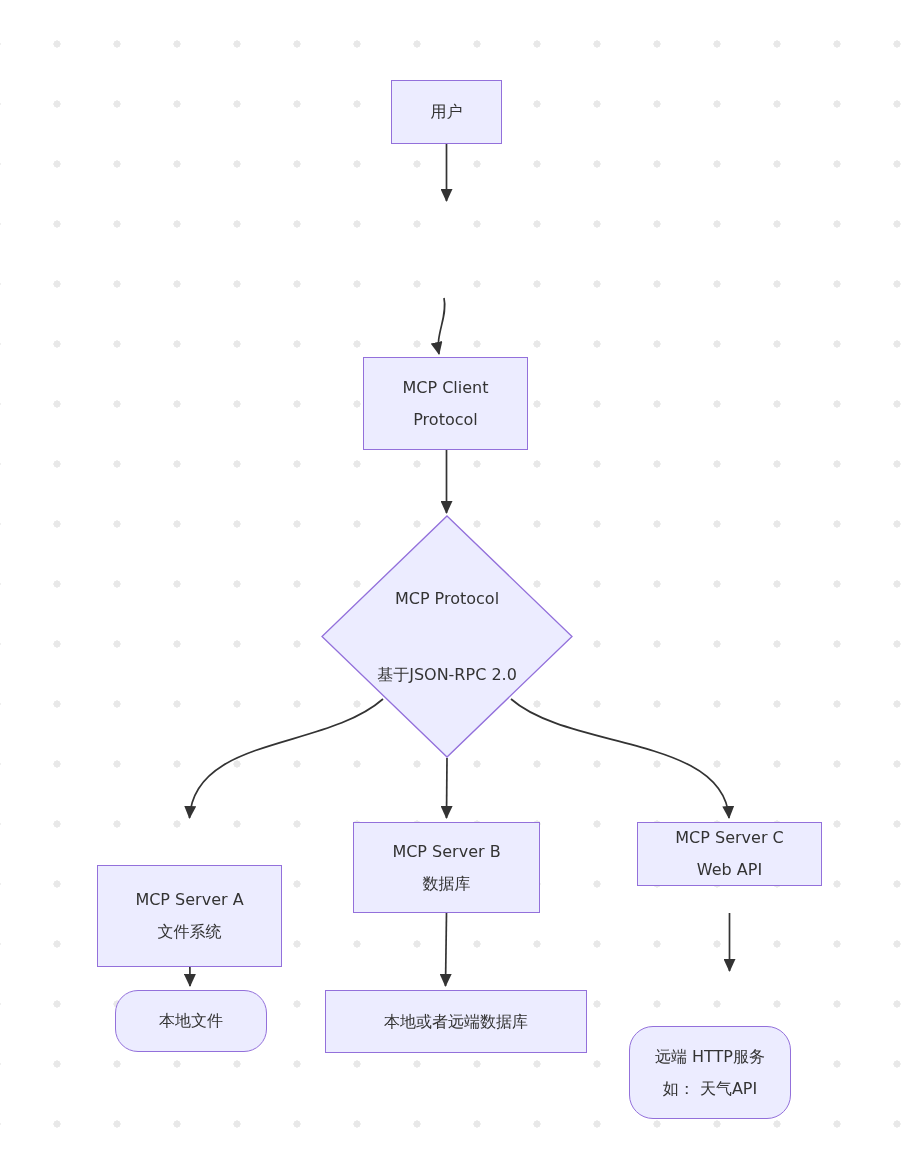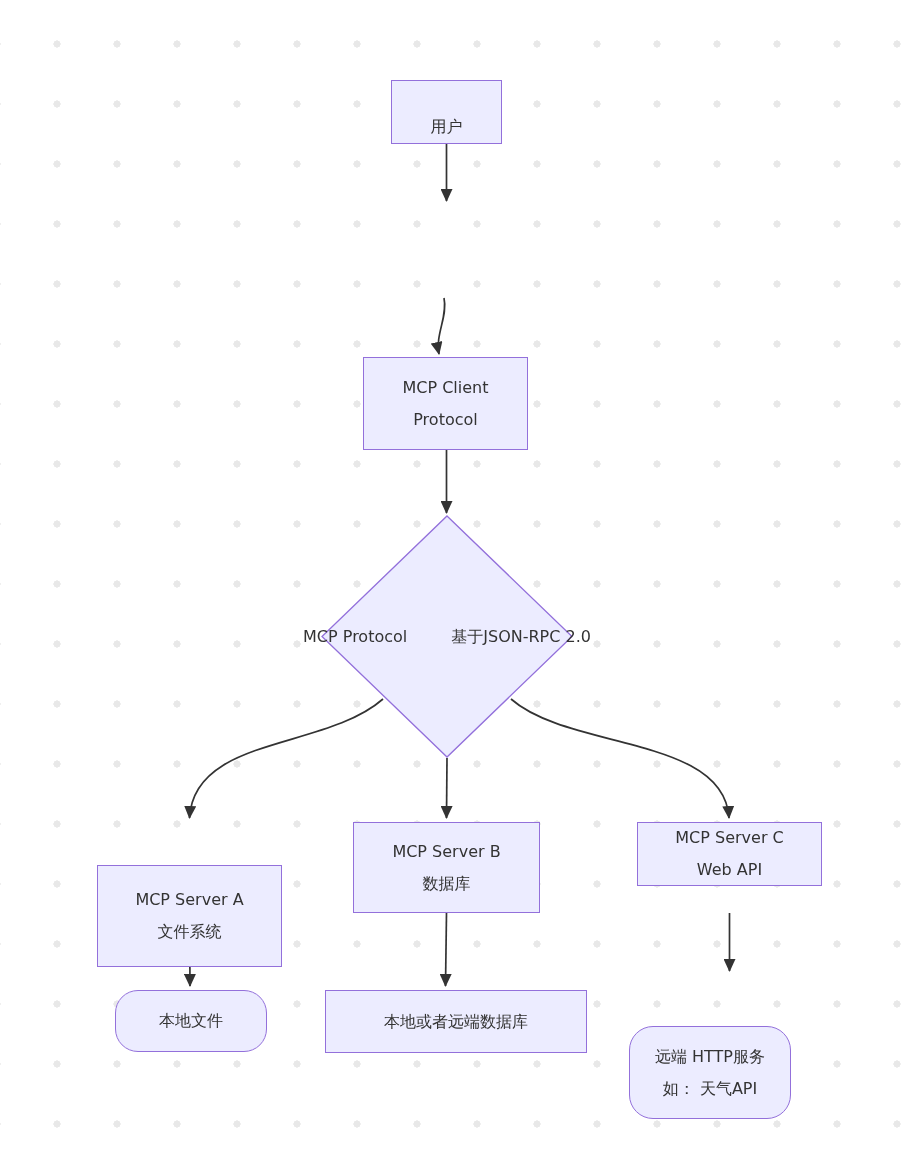--- a/index.html
+++ b/index.html
@@ -37,21 +37,21 @@
     font-size: 16px;
     line-height: 32px;
     white-space: nowrap;
   }
   .node span { display: block; }
   .diamond-label {
     position: absolute;
     box-sizing: border-box;
     color: #333333;
     display: flex;
-    flex-direction: row;
+    flex-direction: column;
     align-items: center;
     justify-content: center;
     text-align: center;
     font-size: 16px;
     line-height: 32px;
     white-space: nowrap;
     background: transparent;
     border: none;
     gap: 44px;
   }
@@ -86,21 +86,21 @@
 
     <path class="edge" d="M383,699 C325,750 194,736 189.5,818" marker-end="url(#arrowhead)"></path>
     <path class="edge" d="M447,758 L446.5,818" marker-end="url(#arrowhead)"></path>
     <path class="edge" d="M511,699 C569,750 724,736 729,818" marker-end="url(#arrowhead)"></path>
 
     <path class="edge" d="M189.5,913 L190,986" marker-end="url(#arrowhead)"></path>
     <path class="edge" d="M446.5,913 L445.5,986" marker-end="url(#arrowhead)"></path>
     <path class="edge" d="M729.5,913 L729.5,971" marker-end="url(#arrowhead)"></path>
   </svg>
 
-  <div class="node" style="left:391px; top:80px; width:111px; height:64px;justify-content:flex-end;">
+  <div class="node" style="left:391px; top:80px; width:111px; height:64px;">
     <span>用户</span>
   </div>
 
 
   <div class="node" style="left:363px; top:357px; width:165px; height:93px;">
     <span>MCP Client</span>
     <span>Protocol</span>
   </div>
 
   <div class="diamond-label" style="left:327px; top:596px; width:240px; height:81px;">

